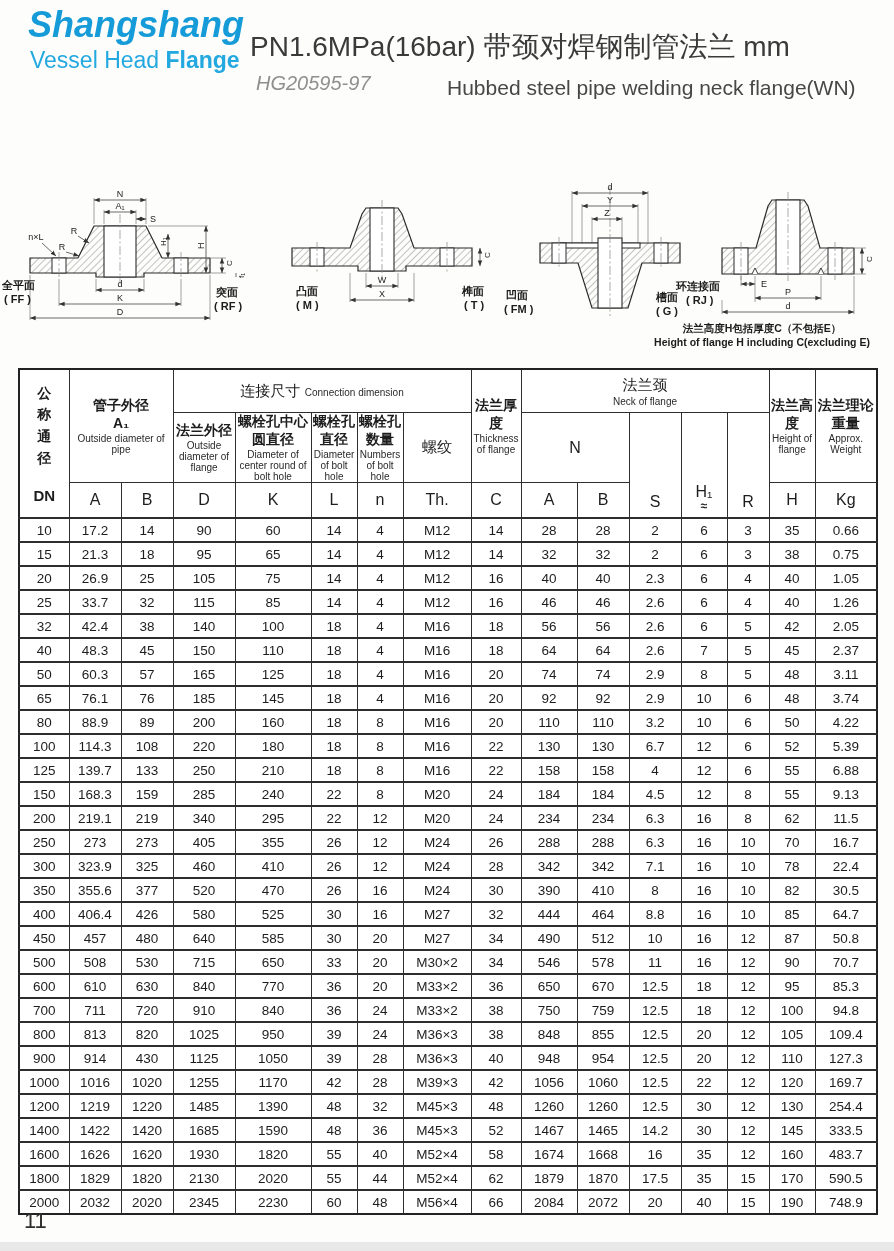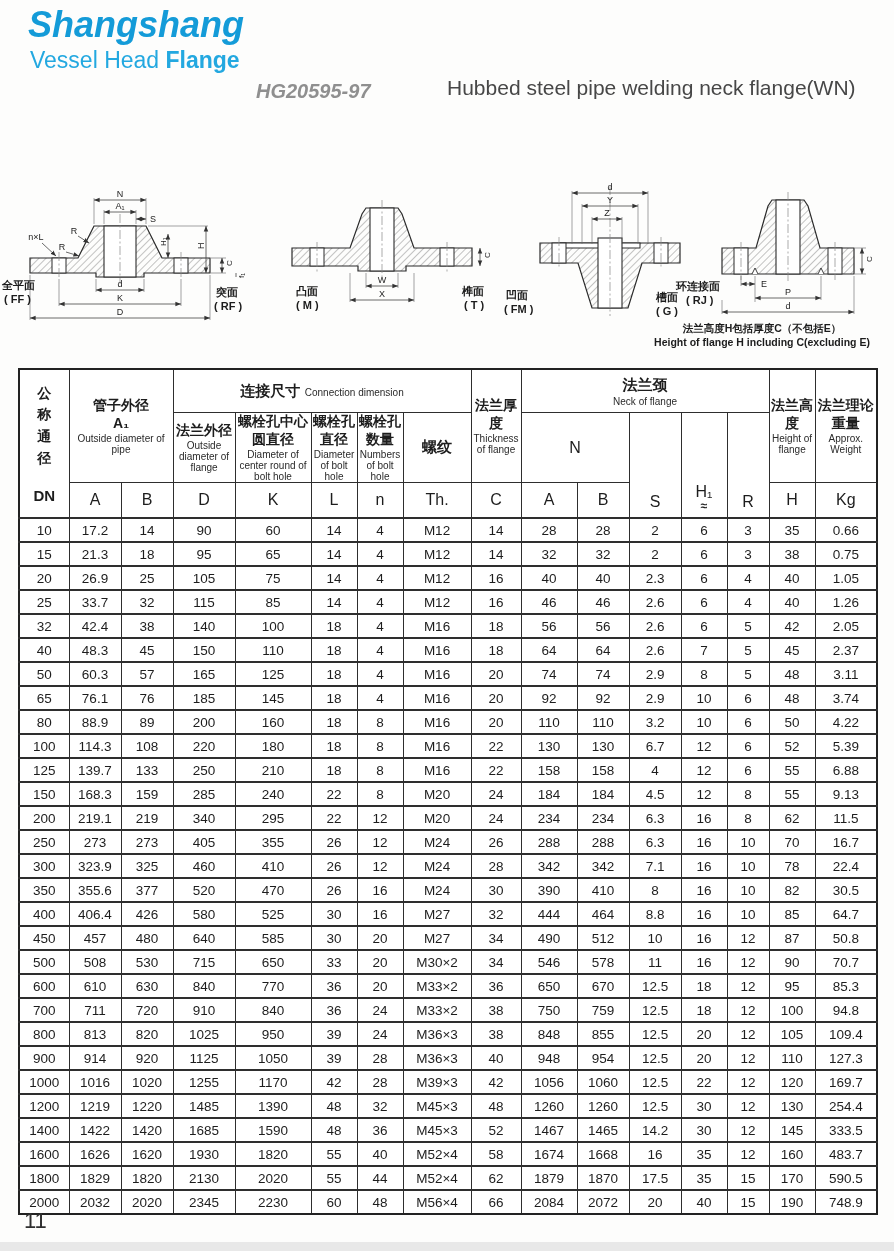--- a/index.html
+++ b/index.html
@@ -5,57 +5,58 @@
   html,body{margin:0;padding:0;}
   body{background:#e8e8e8;font-family:"Liberation Sans",sans-serif;}
   #page{position:relative;width:894px;height:1242px;background:#fdfdfc;margin:0 auto;overflow:hidden;}
 
   
   .logo-brand{position:absolute;left:28px;top:4px;font-size:36px;font-weight:bold;font-style:italic;color:#149bd8;letter-spacing:0px;}
   .logo-sub{position:absolute;left:30px;top:47px;font-size:23px;color:#23a8e0;letter-spacing:0px;}
   .logo-sub .lite{font-weight:400;margin-top:8px;}
   .logo-sub .bold{font-weight:700;}
   .doc-title{position:absolute;left:250px;top:28px;font-size:28px;color:#3a3a3a;white-space:nowrap;}
-  .doc-standard{position:absolute;left:256px;top:80px;font-size:20px;font-weight:bold;font-style:italic;color:#8f8f8f;}
+  .doc-standard{position:absolute;left:256px;top:72px;font-size:20px;font-weight:normal;font-style:italic;color:#8f8f8f;}
   .doc-subtitle{position:absolute;left:447px;top:76px;font-size:21px;color:#474747;}
 
   
   #drawings{position:absolute;left:0;top:148px;}
   .dimtxt{font-size:9px;fill:#222;}
   .dimtxt-s{font-size:8px;fill:#222;}
   .facetxt{font-size:11px;font-weight:bold;fill:#1c1c1c;}
   .captxt{font-size:10.5px;font-weight:bold;fill:#1c1c1c;}
 
   
   #spec-table{position:absolute;left:18px;top:368px;width:858px;border-collapse:collapse;table-layout:fixed;background:#fff;}
   #spec-table th,#spec-table td{border:1px solid #2e2e2e;text-align:center;vertical-align:middle;padding:0 1px;color:#1d1d1d;overflow:hidden;}
   #spec-table{border:2px solid #222;}
   #spec-table td{border-top-width:2px;font-size:13.5px;height:22px;}
   #spec-table th{background:#fff;}
   .hd-cn{font-size:14px;font-weight:bold;line-height:1.25;}
-  .hd-cn-lg{font-size:15px;font-weight:bold;}
+  .hd-cn-lg{font-size:15px;font-weight:normal;}
   .hd-en{font-size:10px;font-weight:normal;color:#2a2a2a;line-height:1.1;margin-top:1px;}
   .hd-letter{font-size:16px;font-weight:normal;}
   .letters-row th{height:34px;}
   .row1 th{height:42px;}
   .row2 th{height:62px;}
   .dn-stack{width:1.15em;margin:0 auto;word-break:break-all;font-size:14px;font-weight:bold;line-height:1.55;}
   .dn-en{font-size:15px;font-weight:bold;margin-top:18px;}
   .bottom-letter{vertical-align:bottom !important;padding-bottom:6px !important;}
   .approx{font-size:12px;line-height:.85;}
 
   .page-num{position:absolute;left:24px;top:1208px;font-size:22px;color:#2f2f2f;}
 </style>
 </head>
 <body>
 
 <div id="page">
 
   <div class="logo-brand">Shangshang</div>
   <div class="logo-sub"><span class="lite">Vessel Head </span><span class="bold">Flange</span></div>
+  <div class="doc-title">PN1.6MPa(16bar) 带颈对焊钢制管法兰  mm</div>
   <div class="doc-standard">HG20595-97</div>
   <div class="doc-subtitle">Hubbed steel pipe welding neck flange(WN)</div>
 
   <svg id="drawings" width="894" height="205" viewBox="0 0 894 205">
     <defs>
       <pattern id="hp" patternUnits="userSpaceOnUse" width="5" height="5" patternTransform="rotate(45)">
         <line x1="0" y1="0" x2="0" y2="5" stroke="#7a7a7a" stroke-width="0.9"></line>
       </pattern>
       <marker id="ar" viewBox="0 0 10 10" refX="10" refY="5" markerWidth="7" markerHeight="7" orient="auto-start-reverse">
         <path d="M0,1 L10,5 L0,9 Z" fill="#333"></path>
@@ -714,21 +715,21 @@
           <td>855</td>
           <td>12.5</td>
           <td>20</td>
           <td>12</td>
           <td>105</td>
           <td>109.4</td>
         </tr>
         <tr>
           <td>900</td>
           <td>914</td>
-          <td>920</td>
+          <td>430</td>
           <td>1125</td>
           <td>1050</td>
           <td>39</td>
           <td>28</td>
           <td>M36×3</td>
           <td>40</td>
           <td>948</td>
           <td>954</td>
           <td>12.5</td>
           <td>20</td>

